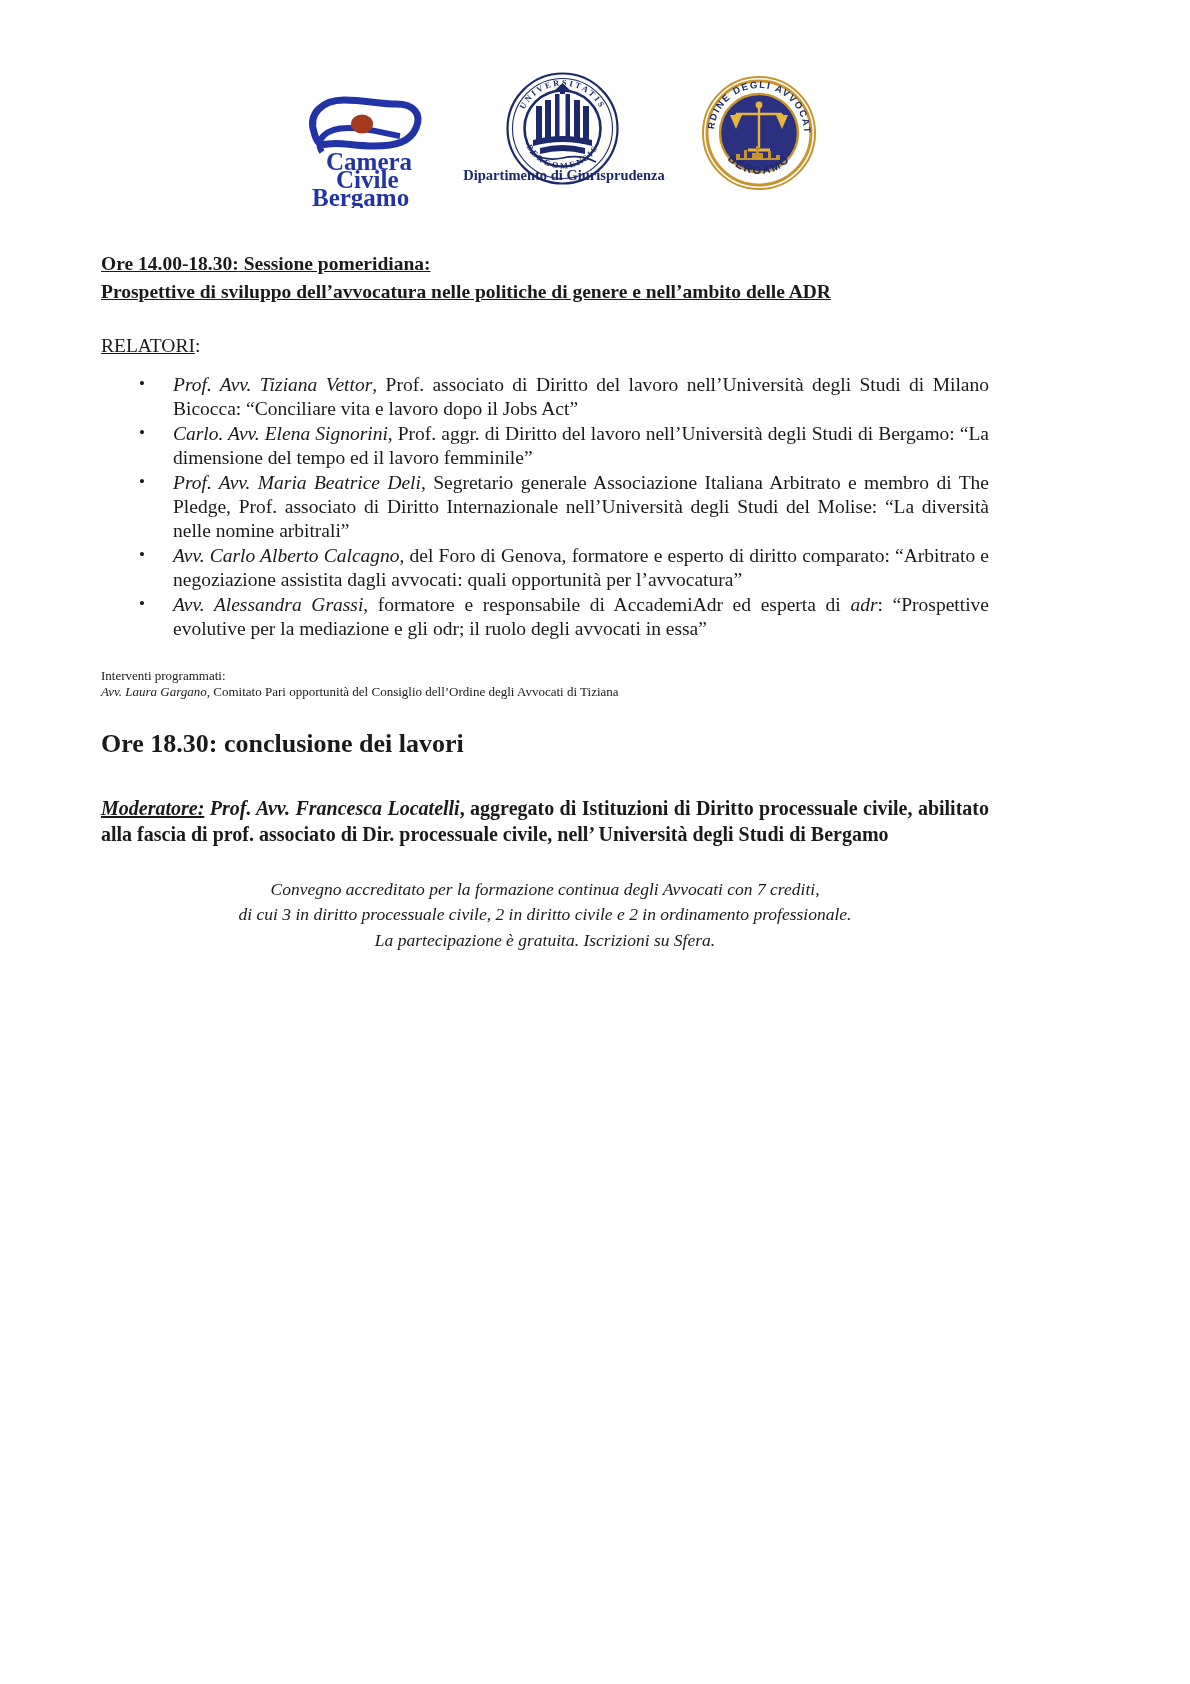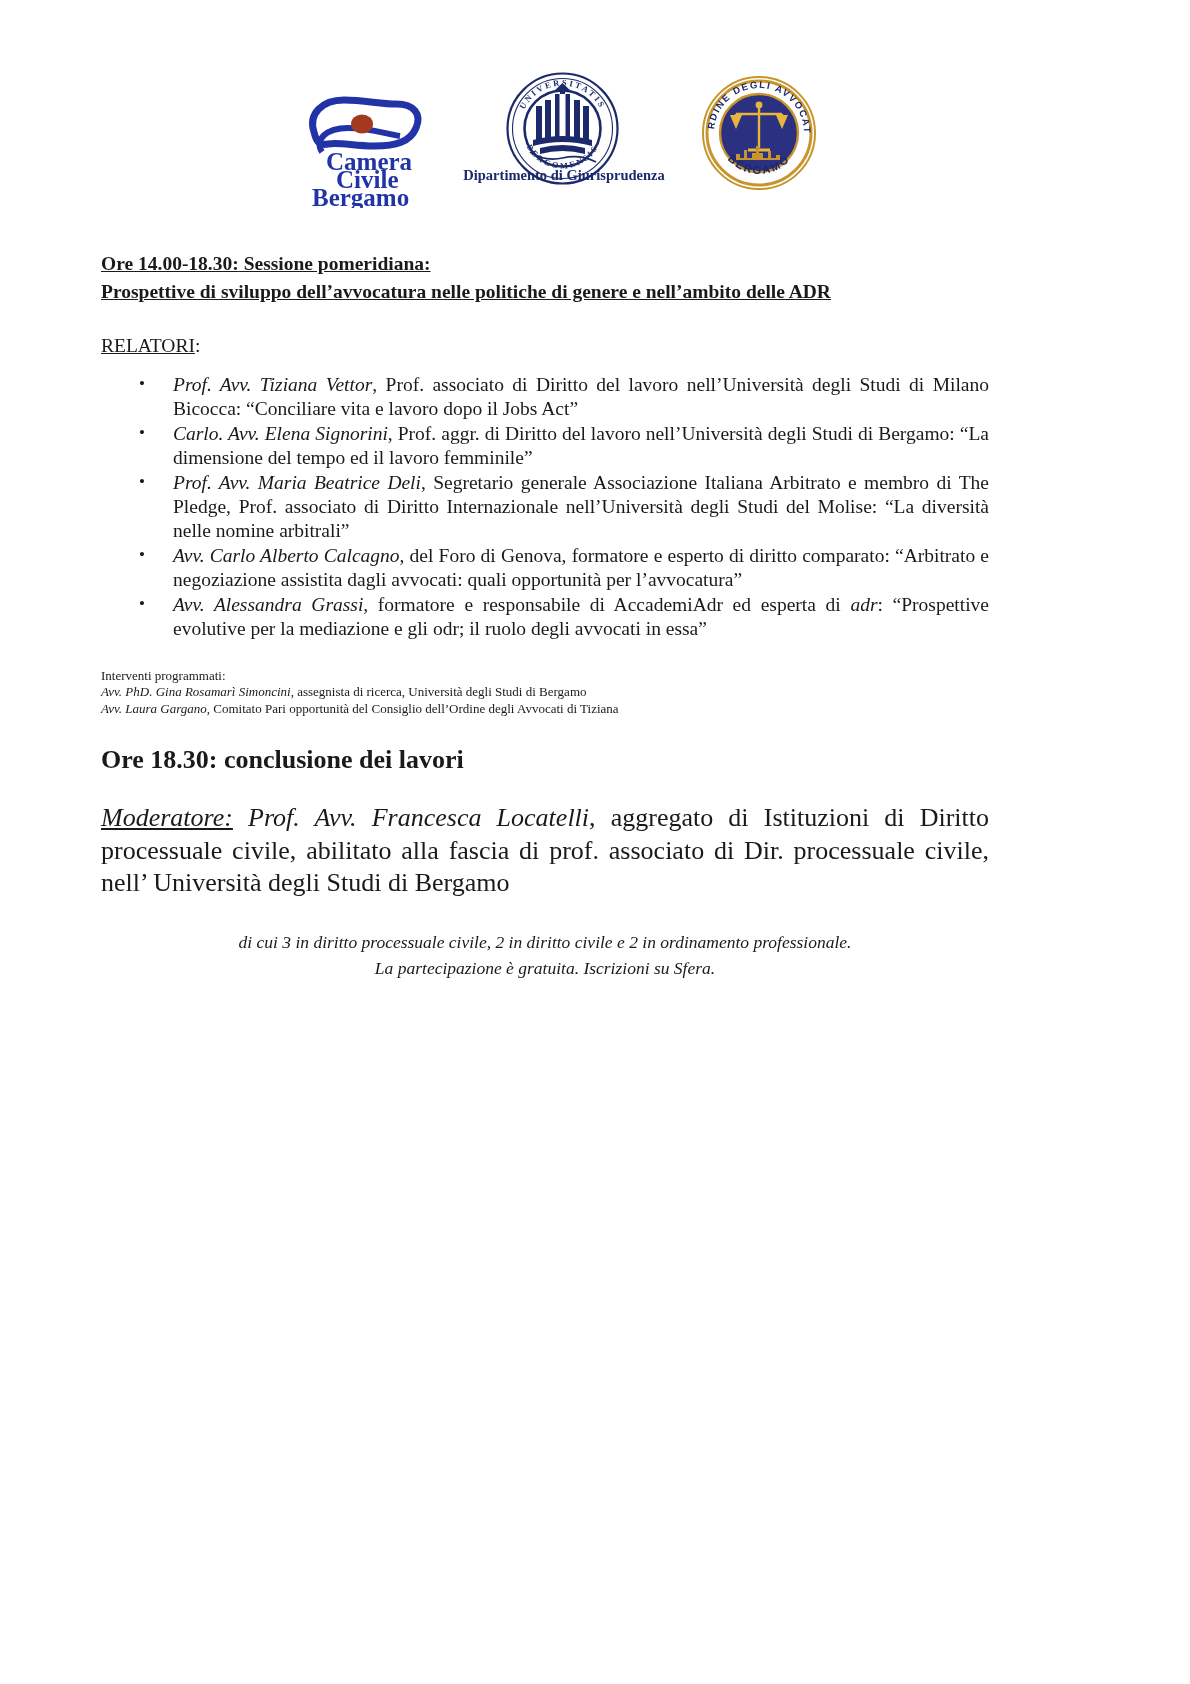--- a/index.html
+++ b/index.html
@@ -129,24 +129,25 @@
   .interventi i { font-style: italic; }
 
   .conclusione {
     margin-top: 26px;
     font-size: 26px;
     font-weight: bold;
     line-height: 1.3;
   }
 
   .moderatore {
-    margin-top: 25px;
-    font-size: 26px;
+    margin-top: 36px;
+    font-size: 20px;
     line-height: 1.26;
     text-align: justify;
+    font-weight: bold;
   }
   .moderatore .u { text-decoration: underline; font-style: italic; }
   .moderatore i { font-style: italic; }
 
   .accredito {
     margin-top: 30px;
     font-size: 17.5px;
     font-style: italic;
     line-height: 1.46;
     text-align: center;
@@ -272,29 +273,29 @@
       <li>
         <i>Avv. Carlo Alberto Calcagno</i><span>, del Foro di Genova, formatore e esperto di diritto comparato: “Arbitrato e negoziazione assistita dagli avvocati: quali opportunità per l’avvocatura”</span>
       </li>
       <li>
         <i>Avv. Alessandra Grassi</i><span>, formatore e responsabile di AccademiAdr ed esperta di </span><i>adr</i><span>: “Prospettive evolutive per la mediazione e gli odr; il ruolo degli avvocati in essa”</span>
       </li>
     </ul>
 
     <div class="interventi">
       <div>Interventi programmati:</div>
-      <div><i>Avv. PhD. Gina Rosamarì Simoncini</i><span>, assegnista di ricerca, Università degli Studi di Bergamo</span></div>
       <div><i>Avv. Laura Gargano</i><span>, Comitato Pari opportunità del Consiglio dell’Ordine degli Avvocati di Tiziana</span></div>
     </div>
 
     <div class="conclusione">Ore 18.30: conclusione dei lavori</div>
 
     <div class="moderatore">
       <span class="u">Moderatore:</span><i> Prof. Avv. Francesca Locatelli</i><span>, aggregato di Istituzioni di Diritto processuale civile, abilitato alla fascia di prof. associato di Dir. processuale civile, nell’ Università degli Studi di Bergamo</span>
     </div>
 
     <div class="accredito">
+      <div>Convegno accreditato per la formazione continua degli Avvocati con 7 crediti,</div>
       <div>di cui 3 in diritto processuale civile, 2 in diritto civile e 2 in ordinamento professionale.</div>
       <div>La partecipazione è gratuita. Iscrizioni su Sfera.</div>
     </div>
 
   </div>
 </div>
 
 </body></html>

